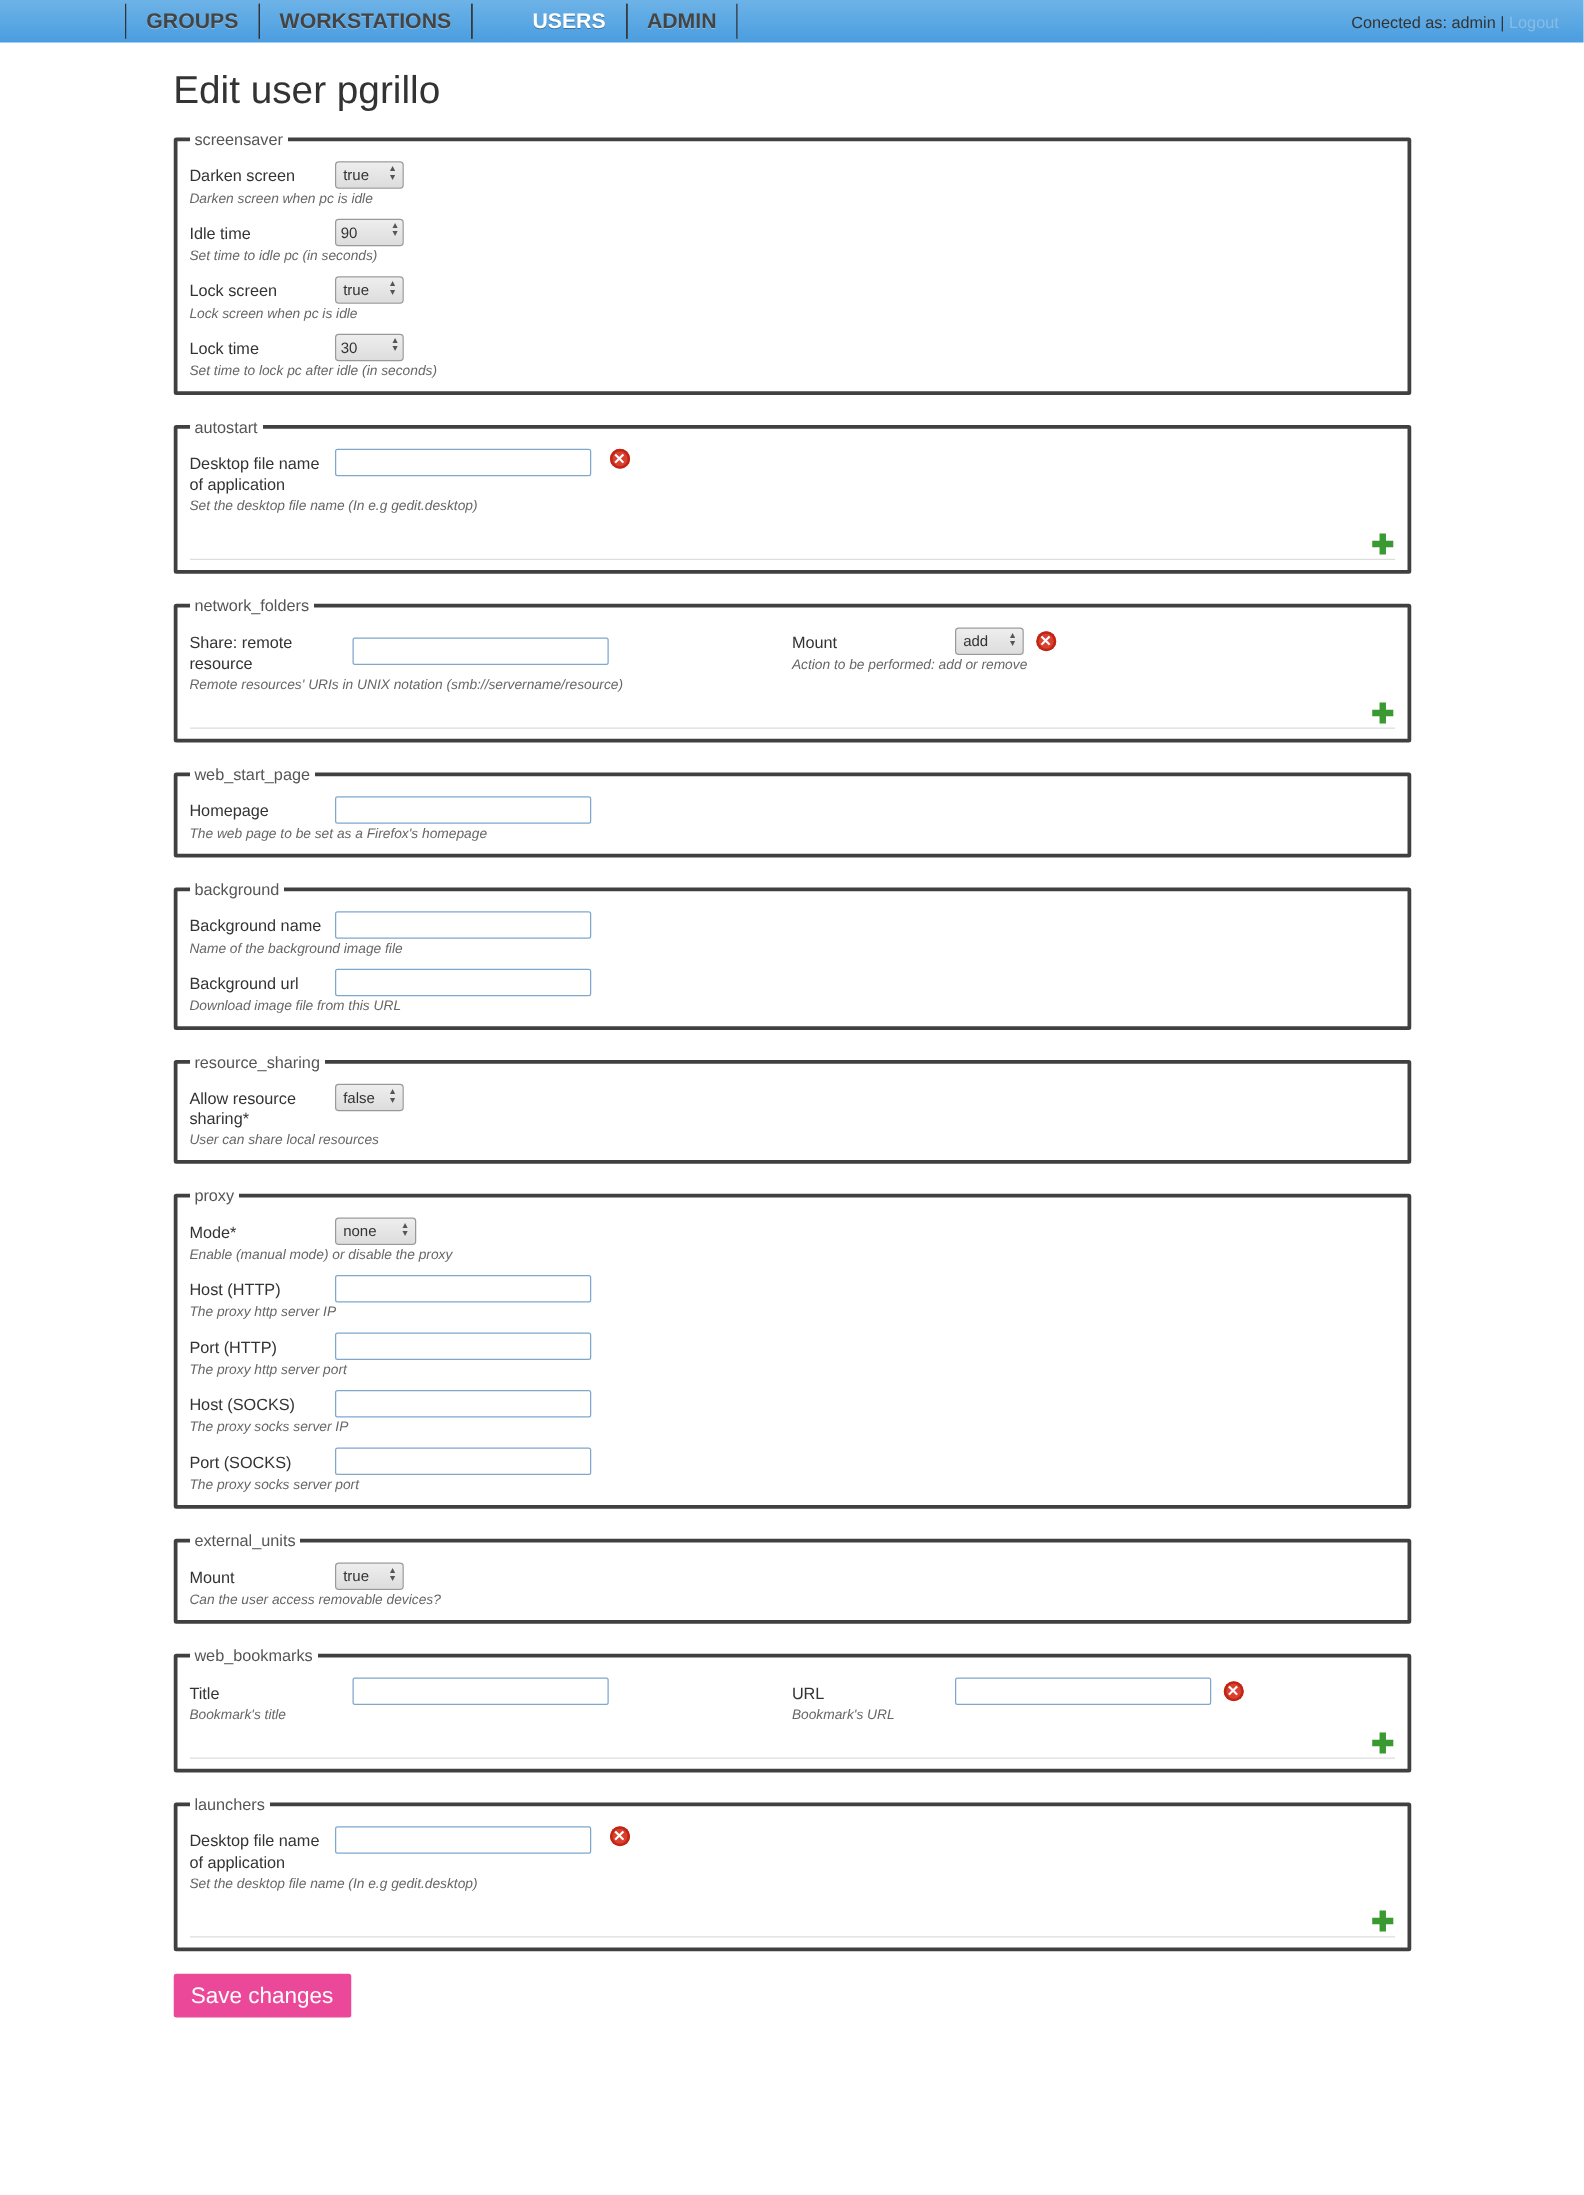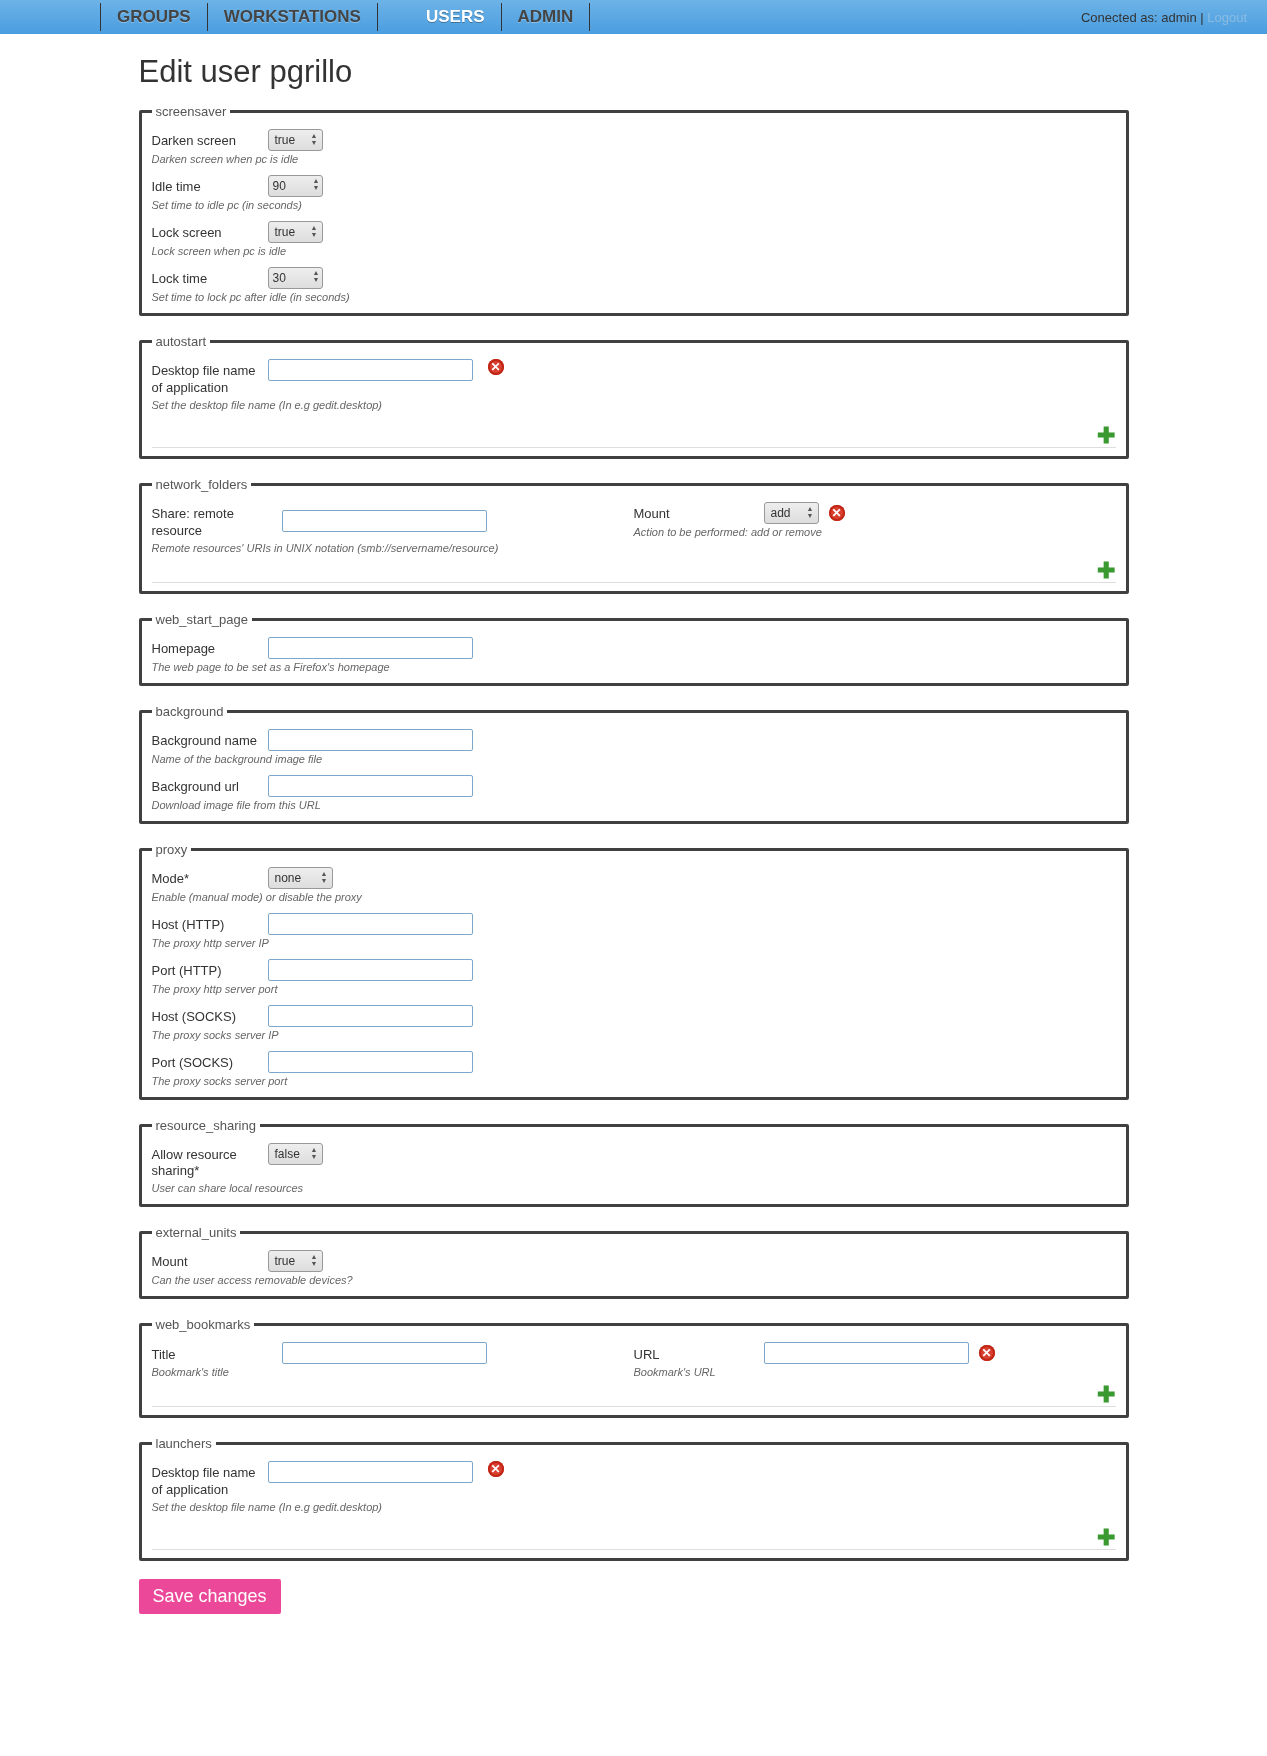--- a/index.html
+++ b/index.html
@@ -154,20 +154,33 @@
     <div class="help">Name of the background image file</div>
     <div class="row">
       <div class="col-label">Background url</div>
       <div class="col-input"><input type="text" value="" style=""></div>
     </div>
     <div class="help">Download image file from this URL</div>
   </fieldset>
 
   
   <fieldset>
+    <legend>resource_sharing</legend>
+    <div class="row">
+      <div class="col-label">Allow resource sharing*</div>
+      <div class="col-input"><div class="select-like">
+            <span>false</span>
+            <span class="arrows">▲<br>▼</span>
+          </div></div>
+    </div>
+    <div class="help">User can share local resources</div>
+  </fieldset>
+
+  
+  <fieldset>
     <legend>proxy</legend>
     <div class="row">
       <div class="col-label">Mode*</div>
       <div class="col-input"><div class="select-like" style="min-width:65px">
             <span>none</span>
             <span class="arrows">▲<br>▼</span>
           </div></div>
     </div>
     <div class="help">Enable (manual mode) or disable the proxy</div>
     <div class="row">
@@ -187,33 +200,20 @@
     <div class="help">The proxy socks server IP</div>
     <div class="row">
       <div class="col-label">Port (SOCKS)</div>
       <div class="col-input"><input type="text" value="" style=""></div>
     </div>
     <div class="help">The proxy socks server port</div>
   </fieldset>
 
   
   <fieldset>
-    <legend>resource_sharing</legend>
-    <div class="row">
-      <div class="col-label">Allow resource sharing*</div>
-      <div class="col-input"><div class="select-like">
-            <span>false</span>
-            <span class="arrows">▲<br>▼</span>
-          </div></div>
-    </div>
-    <div class="help">User can share local resources</div>
-  </fieldset>
-
-  
-  <fieldset>
     <legend>external_units</legend>
     <div class="row">
       <div class="col-label">Mount</div>
       <div class="col-input"><div class="select-like">
             <span>true</span>
             <span class="arrows">▲<br>▼</span>
           </div></div>
     </div>
     <div class="help">Can the user access removable devices?</div>
   </fieldset>

